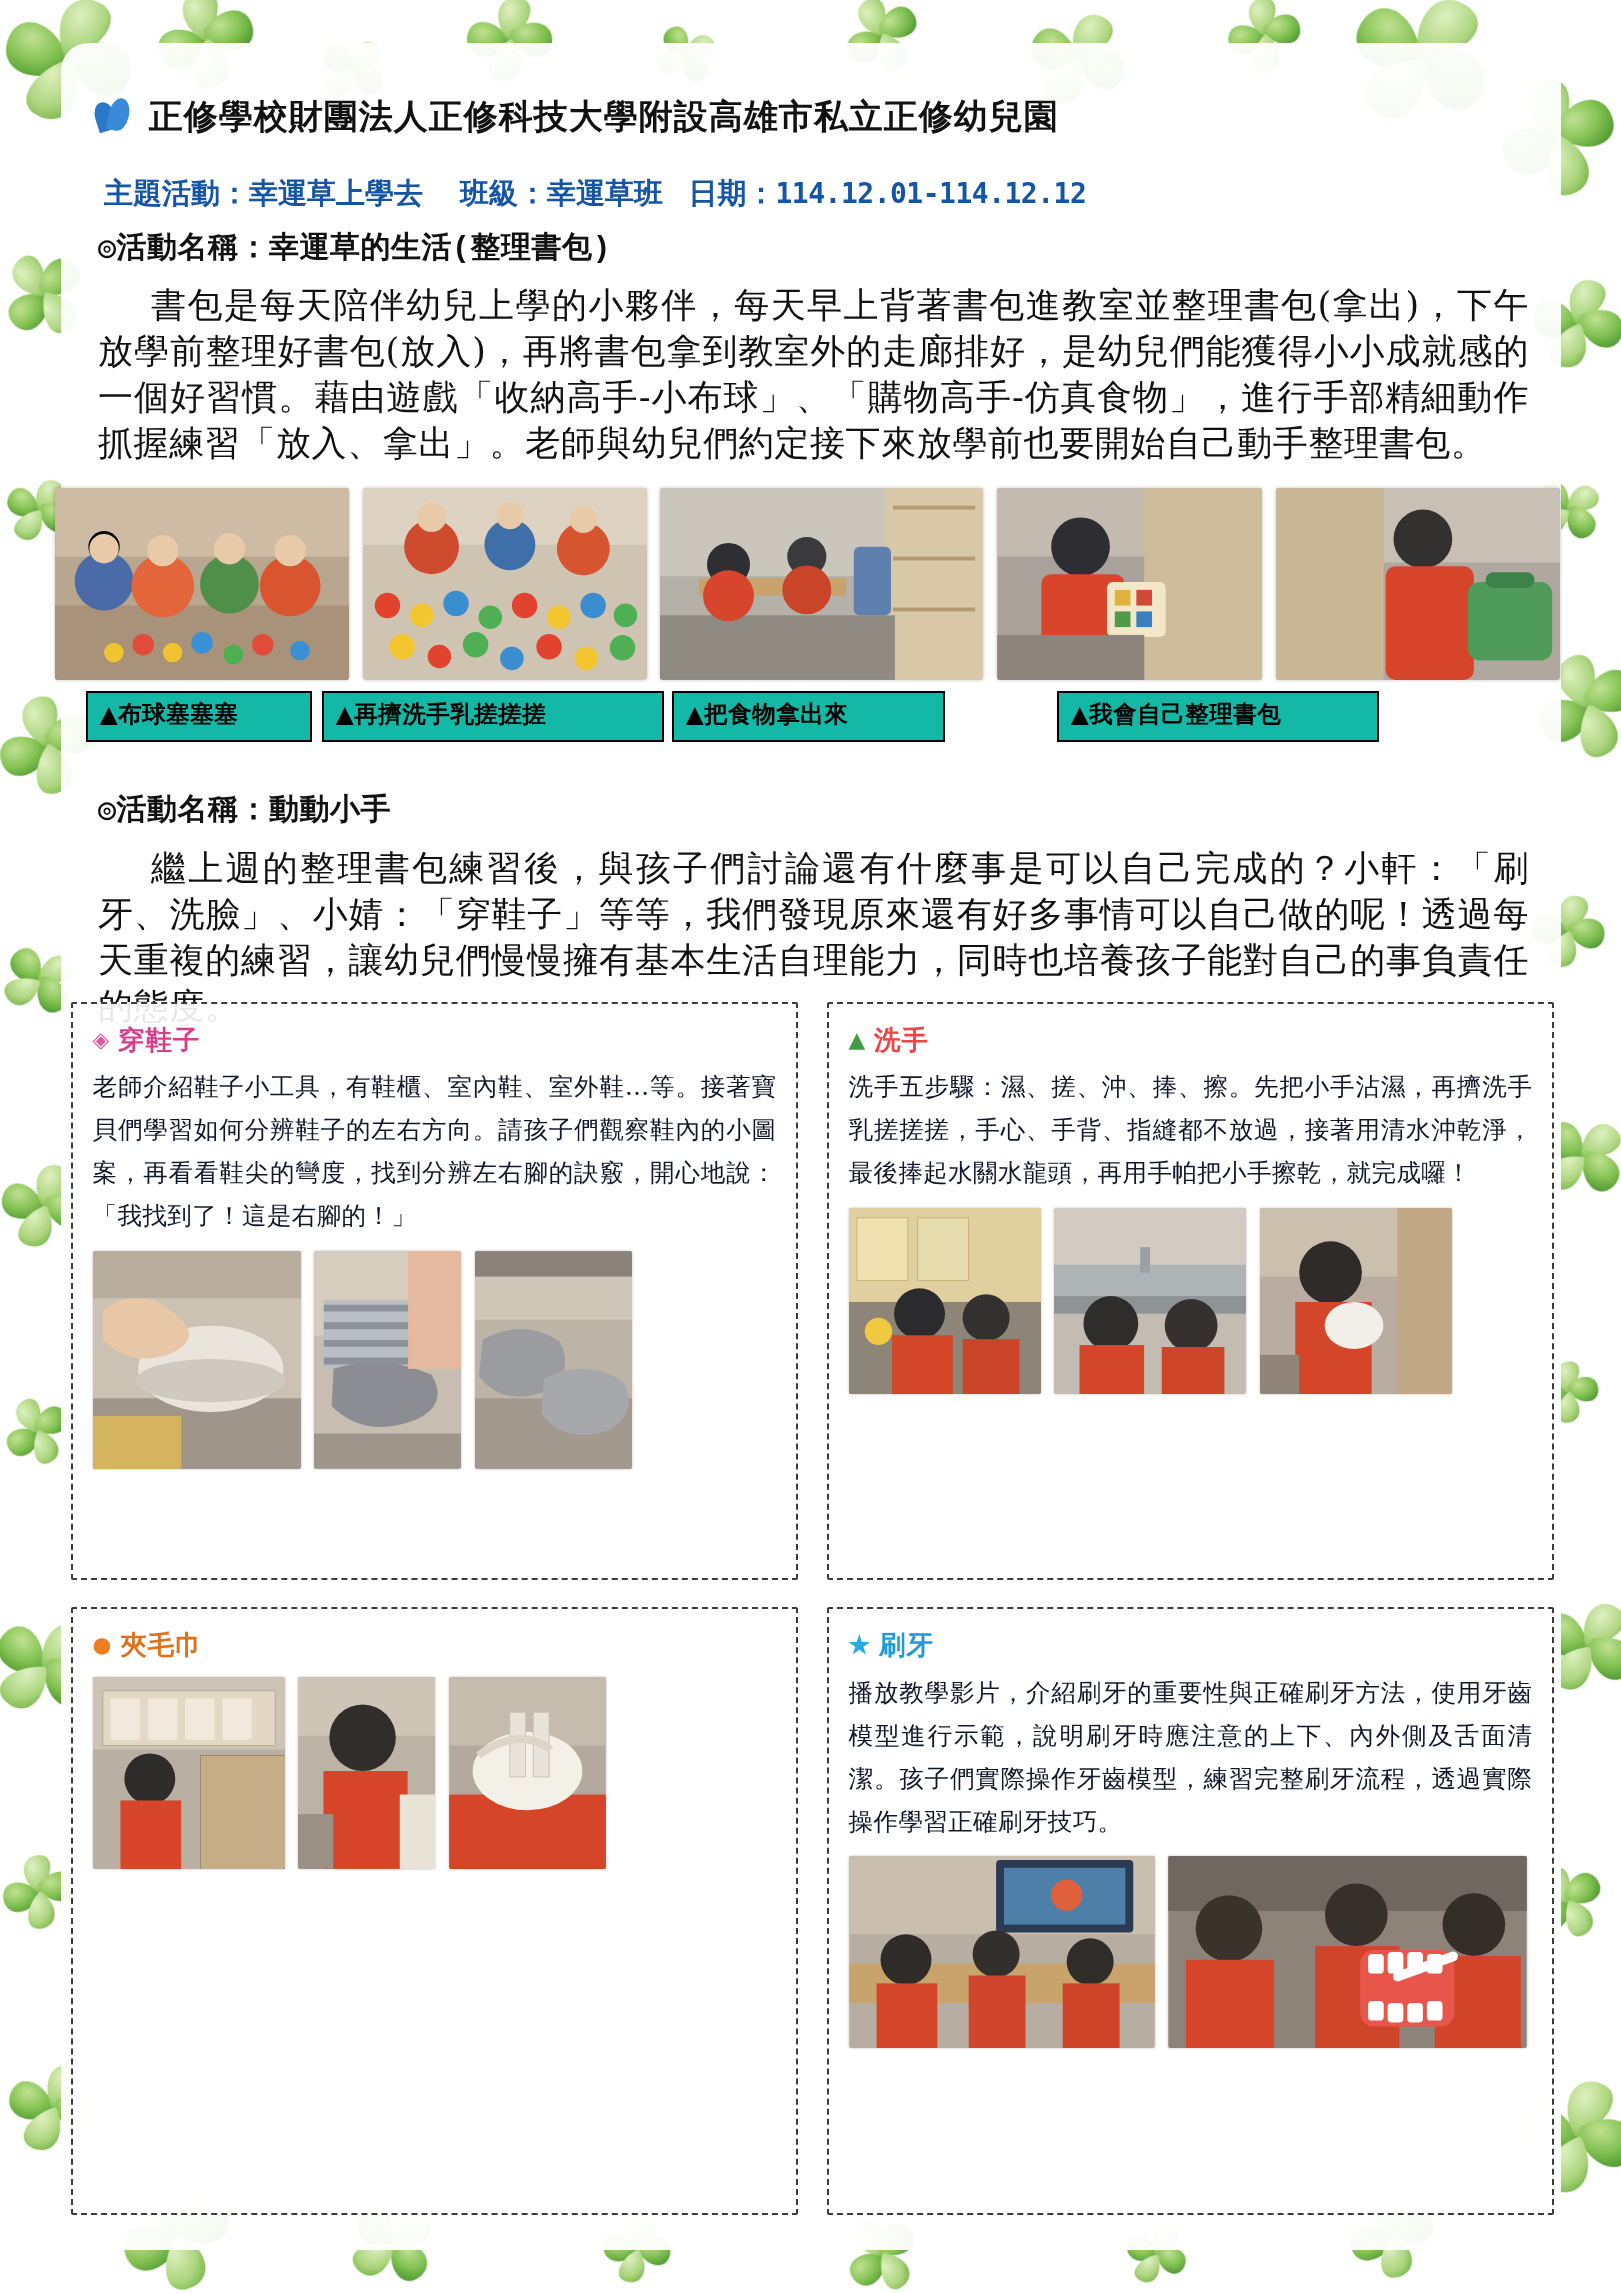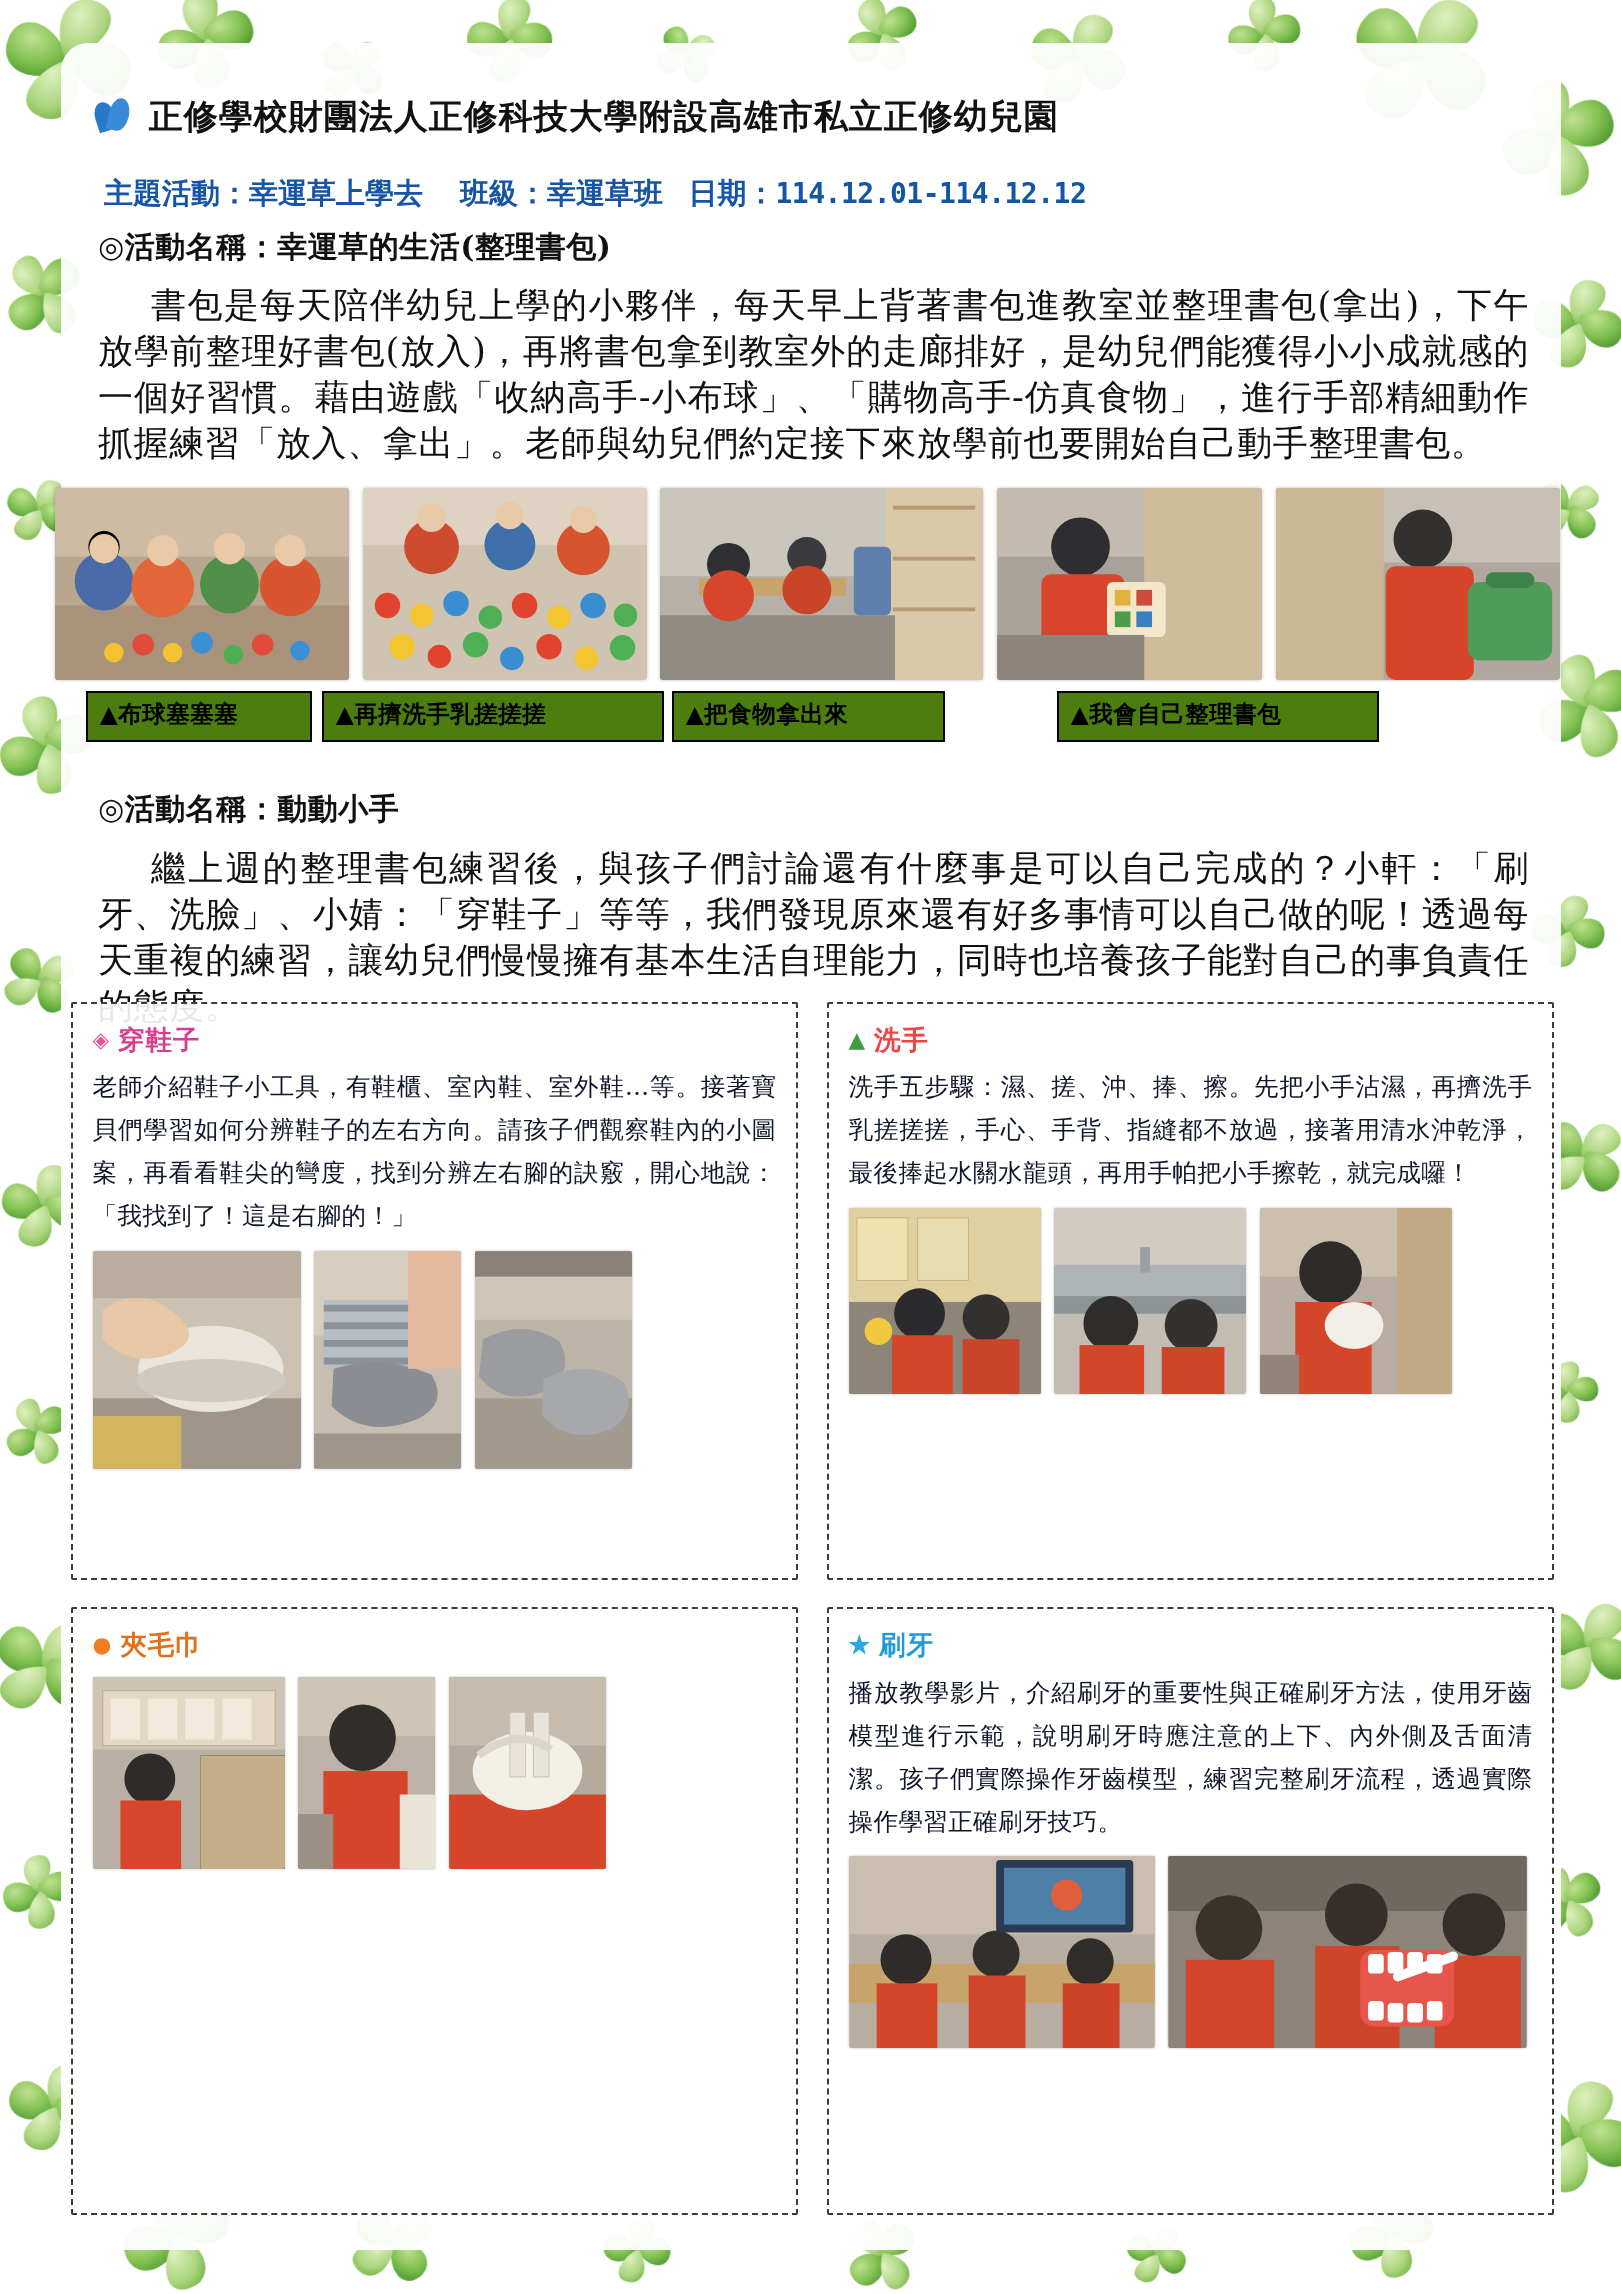--- a/index.html
+++ b/index.html
@@ -100,20 +100,21 @@
   }
 
   
   .section-title {
     position: absolute;
     font-size: 30px;
     font-weight: bold;
     color: #111;
     letter-spacing: 0.5px;
     white-space: nowrap;
+    font-family: Liberation Mono, monospace;
   }
   #sec1-title { left: 98px; top: 227px; }
   #sec2-title { left: 98px; top: 789px; }
 
   
   .para {
     position: absolute;
     font-size: 35px;
     line-height: 46px;
     color: #111;
@@ -152,21 +153,21 @@
     position: absolute;
     left: 55px;
     top: 691px;
     width: 1509px;
     height: 47px;
   }
   .caption {
     position: absolute;
     height: 47px;
     border: 2px solid #000;
-    background: #4d7c0f;
+    background: #14b8a6;
     font-size: 23.5px;
     line-height: 43px;
     padding: 0 11.8px;
     white-space: nowrap;
     font-weight: bold;
     letter-spacing: 0.5px;
   }
 
   
   .boxes {

